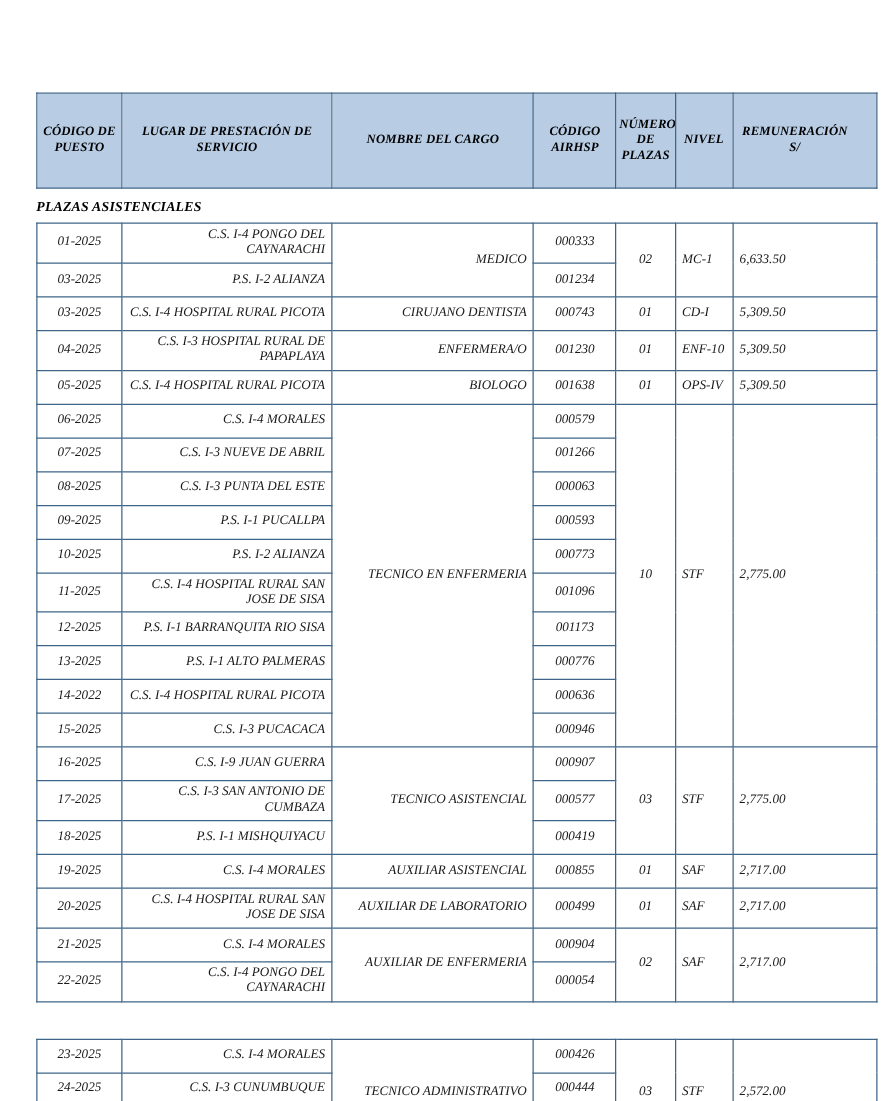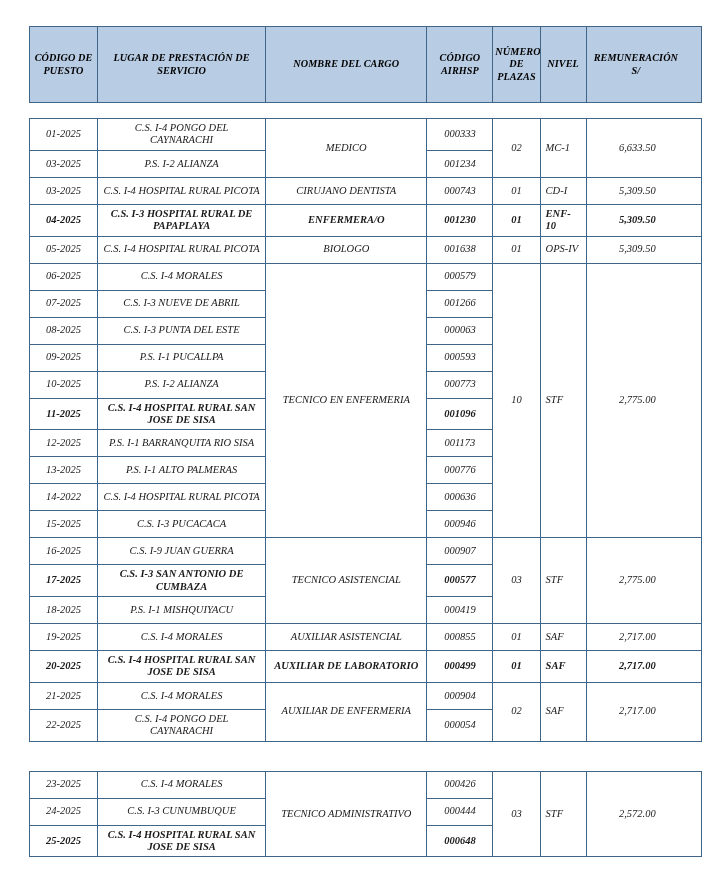--- a/index.html
+++ b/index.html
@@ -14,20 +14,21 @@
     color: #1a1a1a;
     position: relative;
     overflow: hidden;
   }
   .page {
     position: relative;
     width: 708px;
     height: 682px;
     box-sizing: border-box;
     padding: 12px;
+    margin-top: 48px;
   }
 
   table.plazas {
     border-collapse: collapse;
     table-layout: fixed;
     margin: 0 0 0 17px;
     width: 673px;
     border: 1px solid #3f6688;
   }
   table.plazas td, table.plazas th {
@@ -56,43 +57,43 @@
   
   .c-codigo   { width: 62px;  text-align: center; }
   .c-lugar    { width: 153px; text-align: left; }
   .c-cargo    { width: 147px; text-align: left; }
   .c-airhsp   { width: 60px;  text-align: center; }
   .c-num      { width: 43px;  text-align: center; }
   .c-nivel    { width: 42px;  text-align: center; }
   .c-rem      { width: 105px; text-align: right; padding-right: 18px !important; }
 
   td.c-codigo { text-align: center; }
-  td.c-lugar  { text-align: center; }
-  td.c-cargo  { text-align: center; }
+  td.c-lugar  { text-align: right; }
+  td.c-cargo  { text-align: right; }
   td.c-airhsp { text-align: center; }
   td.c-num    { text-align: center; }
   td.c-nivel  { text-align: left; }
-  td.c-rem    { text-align: center; padding-right: 18px; }
+  td.c-rem    { text-align: left; padding-right: 18px; }
 
   .section-title {
     font-weight: bold;
     font-style: italic;
     font-size: 11px;
     letter-spacing: 0.2px;
     margin: 0 0 0 17px;
     color: #000;
   }
 
   .spacer-top    { height: 14px; }
   .spacer-mid    { height: 9px; }
   .gap-tables    { height: 20px; }
   .gap-title2    { height: 9px; }
 
   .r1 { height: 27px; }
-  .r2 { height: 28px; font-weight: bold; }
+  .r2 { height: 28px; }
 </style>
 </head>
 <body>
 
 <div class="page">
 
   <div class="spacer-top"></div>
 
   <table class="plazas">
     <thead>
@@ -103,20 +104,21 @@
         <th class="c-airhsp">CÓDIGO AIRHSP</th>
         <th class="c-num">NÚMERO DE PLAZAS</th>
         <th class="c-nivel">NIVEL</th>
         <th class="c-rem">REMUNERACIÓN S/</th>
       </tr>
     </thead>
   </table>
 
   <div class="spacer-mid"></div>
 
+  <div class="section-title">PLAZAS ASISTENCIALES</div>
 
   <div style="height:6px"></div>
 
   <table class="plazas" id="table-asistenciales">
     <colgroup>
       <col class="c-codigo">
         <col class="c-lugar">
         <col class="c-cargo">
       <col class="c-airhsp">
         <col class="c-num">

